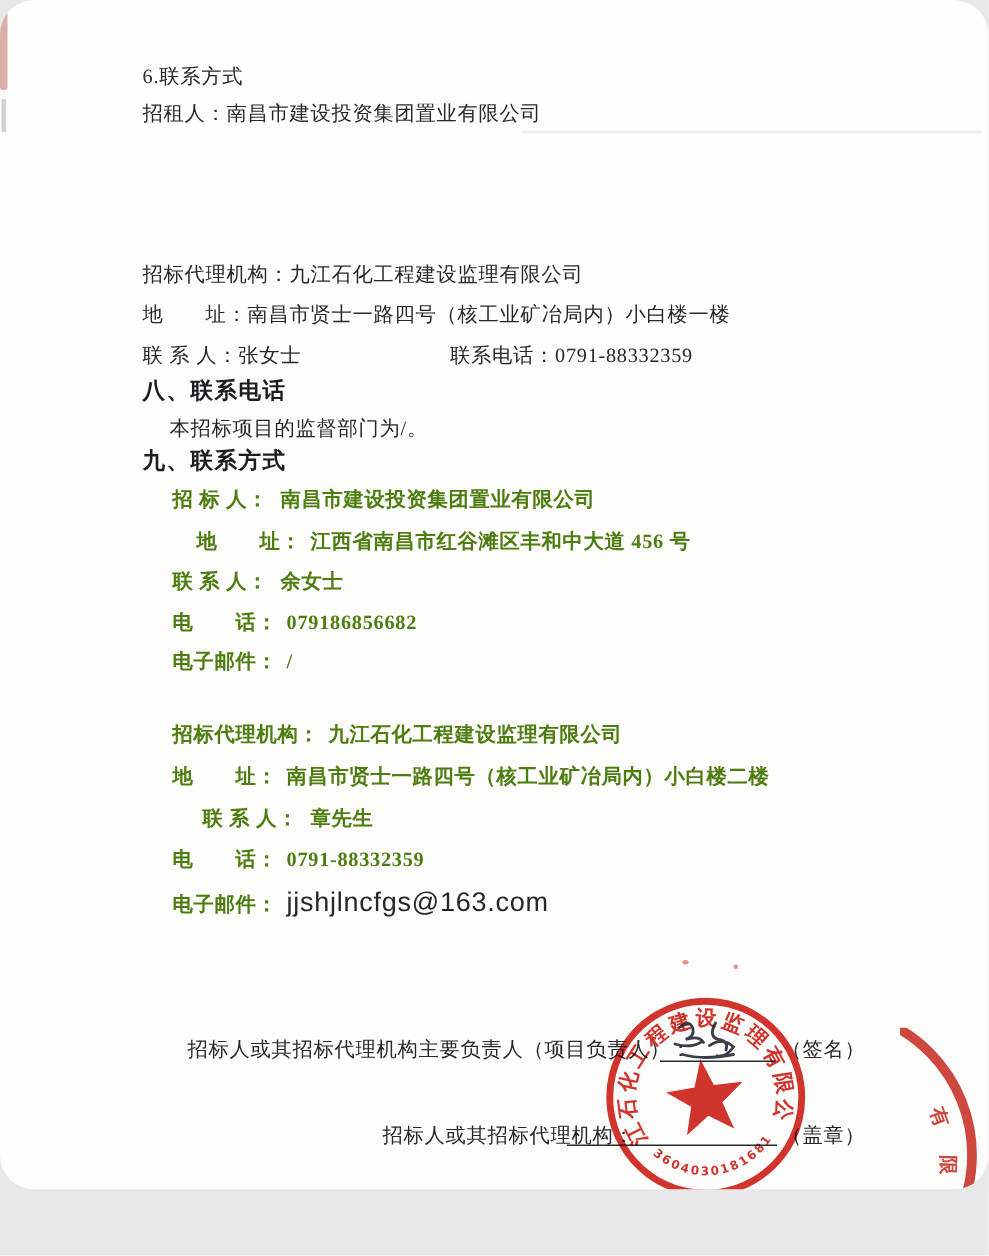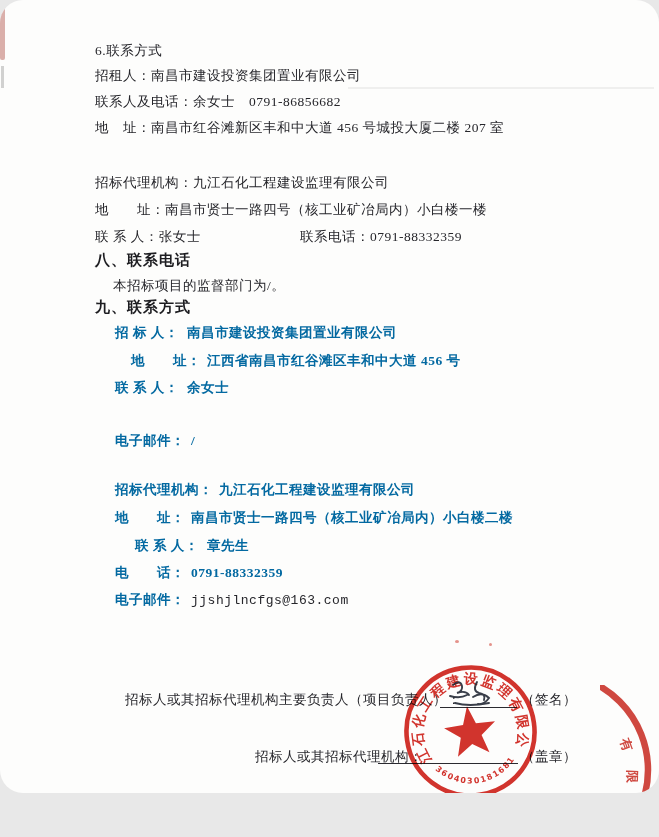--- a/index.html
+++ b/index.html
@@ -5,25 +5,25 @@
 <style>
   html,body{margin:0;padding:0;background:#e8e8e8;}
   .page{
     position:relative;width:659px;height:793px;margin:0 auto;
     background:#fdfdfc;overflow:hidden;
     font-family:"Liberation Serif","DejaVu Serif",serif;
     color:#26262b;font-size:13.5px;letter-spacing:.5px;border-radius:23px;
   }
   .abs{position:absolute;white-space:nowrap;}
   .h{font-weight:bold;font-size:15px;letter-spacing:1px;color:#1d1d21;}
-  .b{font-weight:bold;color:#0369a1;}
+  .b{font-weight:bold;color:#4d7c0f;}
   .row .lbl{display:inline-block;min-width:66px;}
   .row.agency-first .lbl{min-width:0;}
   .row .val{margin-left:6px;text-align:center;}
-  .mono{font-family:Liberation Mono, monospace;font-weight:normal;font-size:13px;letter-spacing:.5px;}
+  .mono{font-family:Liberation Sans, sans-serif;font-weight:normal;font-size:18px;letter-spacing:.5px;}
   .uline{position:absolute;border-bottom:1.5px solid #2a2a30;height:1px;}
   .seal{position:absolute;left:402px;top:663px;width:137px;height:137px;
         transform:rotate(-8deg);mix-blend-mode:multiply;opacity:.92;}
   .seal-partial{position:absolute;left:600px;top:685px;width:59px;height:152px;overflow:hidden;
         mix-blend-mode:multiply;opacity:.85;}
   .ink{position:absolute;left:443px;top:676px;width:62px;height:36px;}
   .speck{position:absolute;background:#cf3a2e;border-radius:50%;opacity:.55;}
   .smudge{position:absolute;left:0;top:8px;width:5px;height:52px;background:#b05046;opacity:.45;border-radius:2px;}
   .smudge2{position:absolute;left:1px;top:66px;width:3px;height:22px;background:#7d7d7d;opacity:.35;}
   .streak{position:absolute;left:348px;top:87px;width:306px;height:2px;background:#9a9a9a;opacity:.14;}
@@ -35,41 +35,42 @@
 
   <div class="smudge"></div>
   <div class="smudge2"></div>
   <div class="streak"></div>
   <div class="speck" style="left:455px;top:640px;width:4px;height:3px;"></div>
   <div class="speck" style="left:489px;top:643px;width:3px;height:3px;"></div>
   <div class="speck" style="left:572px;top:821px;width:6px;height:3px;"></div>
 
   <div class="abs" style="left:95px;top:42px;">6.联系方式</div>
   <div class="abs" style="left:95px;top:67px;">招租人：南昌市建设投资集团置业有限公司</div>
-  <div class="abs" style="left:95px;top:93px;">联系人及电话：余女士　0791-86856682</div>
-  <div class="abs" style="left:95px;top:119px;">地　址：南昌市红谷滩新区丰和中大道 456 号城投大厦二楼 207 室</div>
 
   <div class="abs" style="left:95px;top:174px;">招标代理机构：九江石化工程建设监理有限公司</div>
   <div class="abs" style="left:95px;top:201px;">地　　址：南昌市贤士一路四号（核工业矿冶局内）小白楼一楼</div>
   <div class="abs" style="left:95px;top:228px;">联 系 人：张女士</div>
   <div class="abs" style="left:300px;top:228px;">联系电话：0791-88332359</div>
 
   <div class="abs h" style="left:95px;top:251px;">八、联系电话</div>
   <div class="abs" style="left:113px;top:277px;">本招标项目的监督部门为/。</div>
 
   <div class="abs h" style="left:95px;top:298px;">九、联系方式</div>
 
   <div class="abs row" style="left:115px;top:324px;">
     <span class="lbl b">招 标 人：</span><span class="val b">南昌市建设投资集团置业有限公司</span>
   </div>
   <div class="abs row" style="left:115px;top:352px;margin-left:16px;">
     <span class="lbl b">地　　址：</span><span class="val b">江西省南昌市红谷滩区丰和中大道 456 号</span>
   </div>
   <div class="abs row" style="left:115px;top:379px;">
     <span class="lbl b">联 系 人：</span><span class="val b">余女士</span>
+  </div>
+  <div class="abs row" style="left:115px;top:406px;">
+    <span class="lbl b">电　　话：</span><span class="val b">079186856682</span>
   </div>
   <div class="abs row" style="left:115px;top:432px;">
     <span class="lbl b">电子邮件：</span><span class="val b">/</span>
   </div>
 
   <div class="abs row agency-first" style="left:115px;top:481px;">
     <span class="lbl b">招标代理机构：</span><span class="val b">九江石化工程建设监理有限公司</span>
   </div>
   <div class="abs row" style="left:115px;top:509px;">
     <span class="lbl b">地　　址：</span><span class="val b">南昌市贤士一路四号（核工业矿冶局内）小白楼二楼</span>

